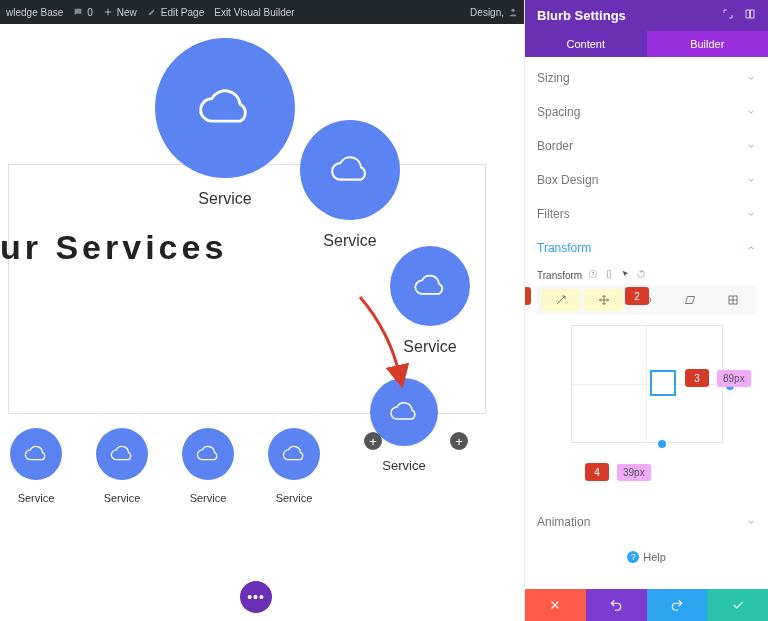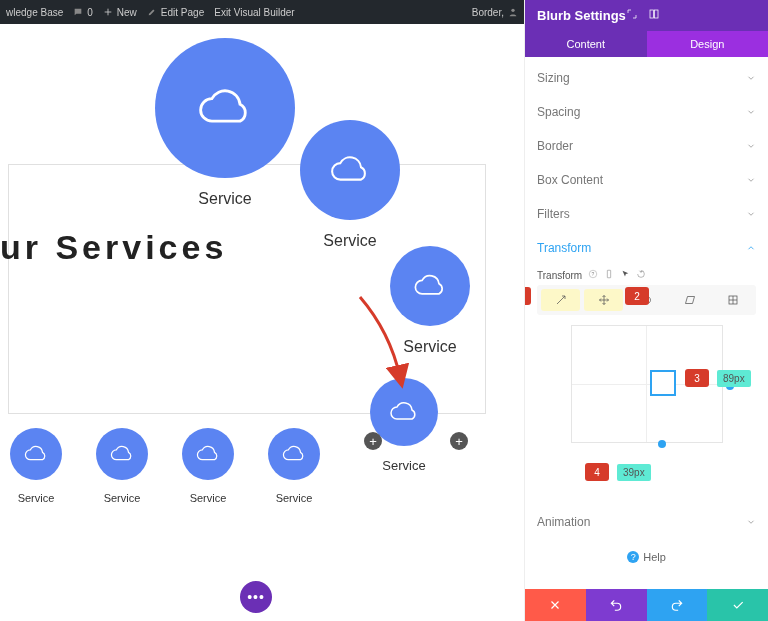--- a/index.html
+++ b/index.html
@@ -21,21 +21,21 @@
   .blurb .circle.tiny { width: 52px; height: 52px; }
   .blurb .label { font-size: 16px; color: #333; margin-top: 12px; }
   .blurb.tiny .label { font-size: 11px; }
   .cloud-svg { stroke: #fff; stroke-width: 3; fill: none; }
   .addbtn { position: absolute; width: 18px; height: 18px; border-radius: 50%; background: #555; color: #fff; font-size: 13px; display: flex; align-items: center; justify-content: center; }
   .fabmenu { position: absolute; left: 240px; bottom: 12px; width: 32px; height: 32px; border-radius: 50%; background: #6b2fb5; color: #fff; display: flex; align-items: center; justify-content: center; font-size: 14px; letter-spacing: 1px; }
   .arrow { position: absolute; left: 350px; top: 268px; width: 70px; height: 100px; }
 
   
   .panel { position: absolute; right: 0; top: 0; width: 244px; height: 621px; background: #fff; display: flex; flex-direction: column; border-left: 1px solid #eee; }
-  .panel-head { background: #6b2fb5; color: #fff; padding: 8px 12px; display: flex; align-items: center; justify-content: flex-start; font-size: 13px; font-weight: 600; }
+  .panel-head { background: #6b2fb5; color: #fff; padding: 8px 12px; display: flex; align-items: center; justify-content: space-between; font-size: 13px; font-weight: 600; }
   .panel-head .icons { display: flex; gap: 10px; }
   .panel-head .icons svg { width: 12px; height: 12px; stroke: #fff; fill: none; stroke-width: 1.5; }
   .tabs { display: flex; background: #6b2fb5; color: #fff; font-size: 11px; }
   .tabs div { flex: 1; text-align: center; padding: 7px 0; cursor: pointer; }
   .tabs .active { background: #9b2fe0; }
   .sections { flex: 1; overflow-y: auto; padding: 4px 12px 0 12px; }
   .section { display: flex; justify-content: space-between; align-items: center; padding: 10px 0; color: #777; font-size: 12px; border-bottom: 0; cursor: pointer; }
   .section.open { color: #2ea3f2; }
   .chev { width: 10px; height: 10px; }
   .transform-body { padding: 4px 0 10px 0; }
@@ -48,21 +48,21 @@
   .tf-grid-wrap { position: relative; height: 170px; }
   .tf-grid { width: 152px; height: 118px; border: 1px solid #e5e5e5; margin: 0 auto; position: relative; background: linear-gradient(#eee,#eee) center/1px 100% no-repeat, linear-gradient(#eee,#eee) center/100% 1px no-repeat; }
   .tf-target { position: absolute; width: 26px; height: 26px; border: 2px solid #2ea3f2; background: #fff; }
   .tf-handle { position: absolute; width: 8px; height: 8px; border-radius: 50%; background: #2ea3f2; }
   .callout { position: absolute; display: flex; align-items: center; }
   .callout .pin { color: #fff; font-size: 10px; width: 24px; height: 18px; display: flex; align-items: center; justify-content: center; position: relative; }
   .callout .pin::before { content:''; position:absolute; inset:0; background:#d63b2a; border-radius:3px; }
   .callout .pin::after { content:''; position:absolute; right:-5px; top:4px; border:5px solid transparent; border-left-color:#d63b2a; }
   .callout.flip .pin::after { right:auto; left:-5px; border-left-color:transparent; border-right-color:#d63b2a; }
   .callout .pin span { position: relative; z-index: 1; }
-  .callout .val { background: #5eead4; font-size: 10px; padding: 3px 6px; border-radius: 2px; color: #555; margin-left: 8px; }
+  .callout .val { background: #f0abfc; font-size: 10px; padding: 3px 6px; border-radius: 2px; color: #555; margin-left: 8px; }
   .help { text-align: center; font-size: 11px; color: #666; padding: 12px 0 14px 0; display: flex; align-items: center; justify-content: center; gap: 4px; }
   .help .q { width: 12px; height: 12px; border-radius: 50%; background: #2ea3f2; color: #fff; font-size: 9px; display: flex; align-items: center; justify-content: center; }
   .footer { display: flex; height: 32px; }
   .footer div { flex: 1; display: flex; align-items: center; justify-content: center; }
   .footer svg { width: 14px; height: 14px; stroke: #fff; fill: none; stroke-width: 2; }
 </style>
 </head>
 <body>
 
 <div class="canvas">
@@ -82,21 +82,21 @@
       </span>
     <span>
         <svg viewBox="0 0 24 24">
           <path d="M4 20l4-1 10-10-3-3L5 16z" fill="#888"></path>
         </svg>
         <span>Edit Page</span>
       </span>
     <span>Exit Visual Builder</span>
     <span class="spacer"></span>
     <span>
-        <span>Border,</span>
+        <span>Design,</span>
         <svg viewBox="0 0 24 24">
           <circle cx="12" cy="8" r="4" fill="#888"></circle>
           <path d="M4 22c0-5 16-5 16 0" fill="#888"></path>
         </svg>
       </span>
   </div>
 
   <div class="page">
     <div class="content-box"></div>
     <div class="headline">ur Services</div>
@@ -190,21 +190,21 @@
             <path d="M4 4h6M4 4v6M20 20h-6M20 20v-6"></path>
           </svg></span>
       <span><svg viewBox="0 0 24 24">
             <rect x="4" y="4" width="7" height="16"></rect>
             <rect x="13" y="4" width="7" height="16"></rect>
           </svg></span>
     </div>
   </div>
   <div class="tabs">
     <div>Content</div>
-    <div class="active">Design</div>
+    <div class="active">Builder</div>
   </div>
 
   <div class="sections">
     <div class="section">
         <span>Sizing</span>
         <svg class="chev" viewBox="0 0 24 24">
           <path d="M6 9l6 6 6-6" stroke="#999" fill="none" stroke-width="2"></path>
         </svg>
       </div>
     <div class="section">
@@ -213,21 +213,21 @@
           <path d="M6 9l6 6 6-6" stroke="#999" fill="none" stroke-width="2"></path>
         </svg>
       </div>
     <div class="section">
         <span>Border</span>
         <svg class="chev" viewBox="0 0 24 24">
           <path d="M6 9l6 6 6-6" stroke="#999" fill="none" stroke-width="2"></path>
         </svg>
       </div>
     <div class="section">
-        <span>Box Content</span>
+        <span>Box Design</span>
         <svg class="chev" viewBox="0 0 24 24">
           <path d="M6 9l6 6 6-6" stroke="#999" fill="none" stroke-width="2"></path>
         </svg>
       </div>
     <div class="section">
         <span>Filters</span>
         <svg class="chev" viewBox="0 0 24 24">
           <path d="M6 9l6 6 6-6" stroke="#999" fill="none" stroke-width="2"></path>
         </svg>
       </div>

